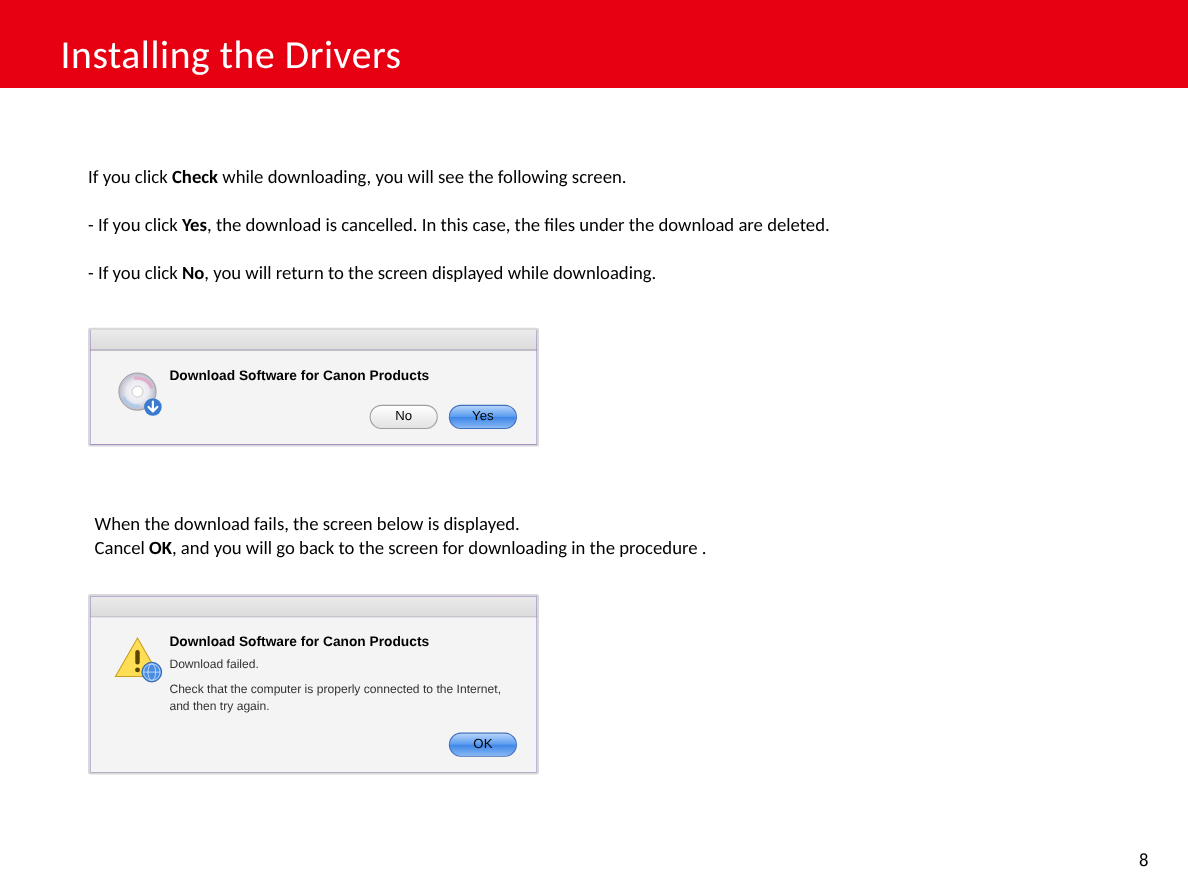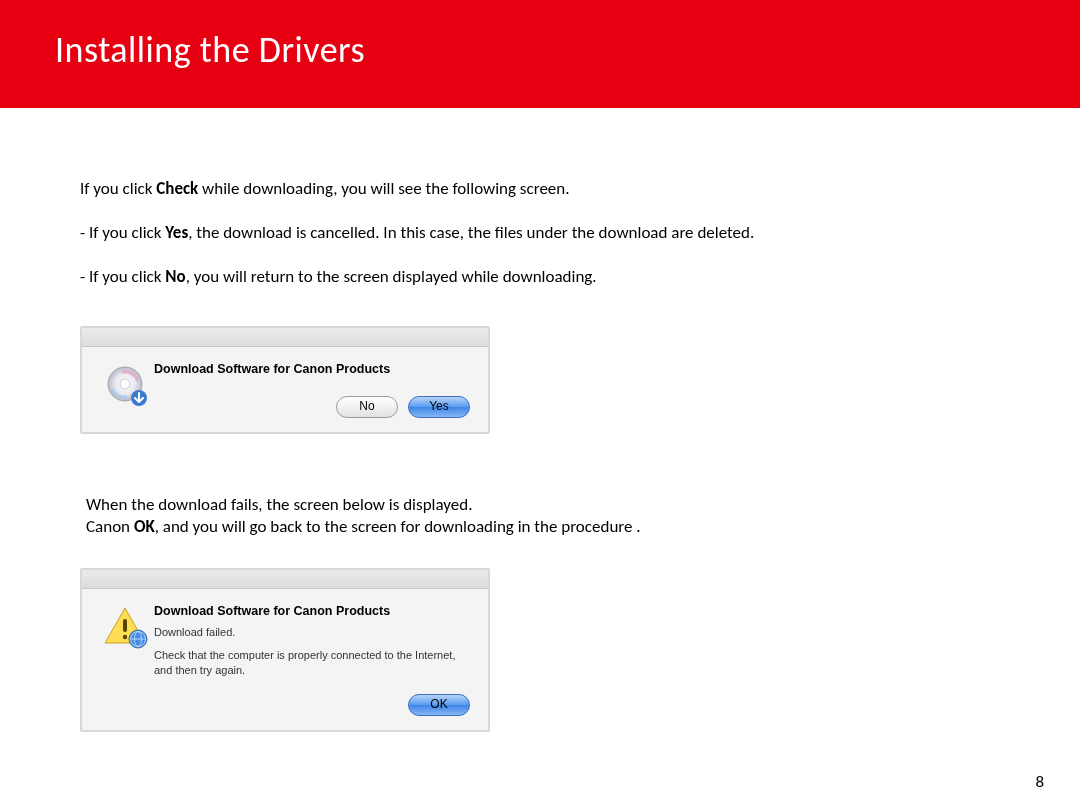--- a/index.html
+++ b/index.html
@@ -6,21 +6,21 @@
   body {
     font-family: Calibri, "Segoe UI", Arial, sans-serif;
     width: 1080px;
     height: 810px;
     background: #ffffff;
     position: relative;
     overflow: hidden;
   }
   .red-band {
     background: #e60012;
-    height: 108px;
+    height: 80px;
     width: 100%;
     padding: 28px 0 0 55px;
   }
   .page-title {
     color: #ffffff;
     font-size: 36px;
     font-weight: 400;
     letter-spacing: 0.5px;
   }
   .content {
@@ -163,21 +163,21 @@
             <div class="mac-btn primary">Yes</div>
           </div>
         </div>
       </div>
     </div>
   </div>
 
   <div class="section2">
     <p>When the download fails, the screen below is displayed.</p>
     <p>
-      <span>Canon </span><b>OK</b><span>, and you will go back to the screen for downloading in the procedure .</span>
+      <span>Cancel </span><b>OK</b><span>, and you will go back to the screen for downloading in the procedure .</span>
     </p>
   </div>
 
   <div class="dialog-wrap2">
     <div class="mac-dialog">
       <div class="mac-titlebar"></div>
       <div class="mac-body">
         <div class="icon-col">
           <svg width="46" height="46" viewBox="0 0 46 46">
             <polygon points="23,3 43,38 3,38" fill="#ffdd55" stroke="#c9a020" stroke-width="1"></polygon>

